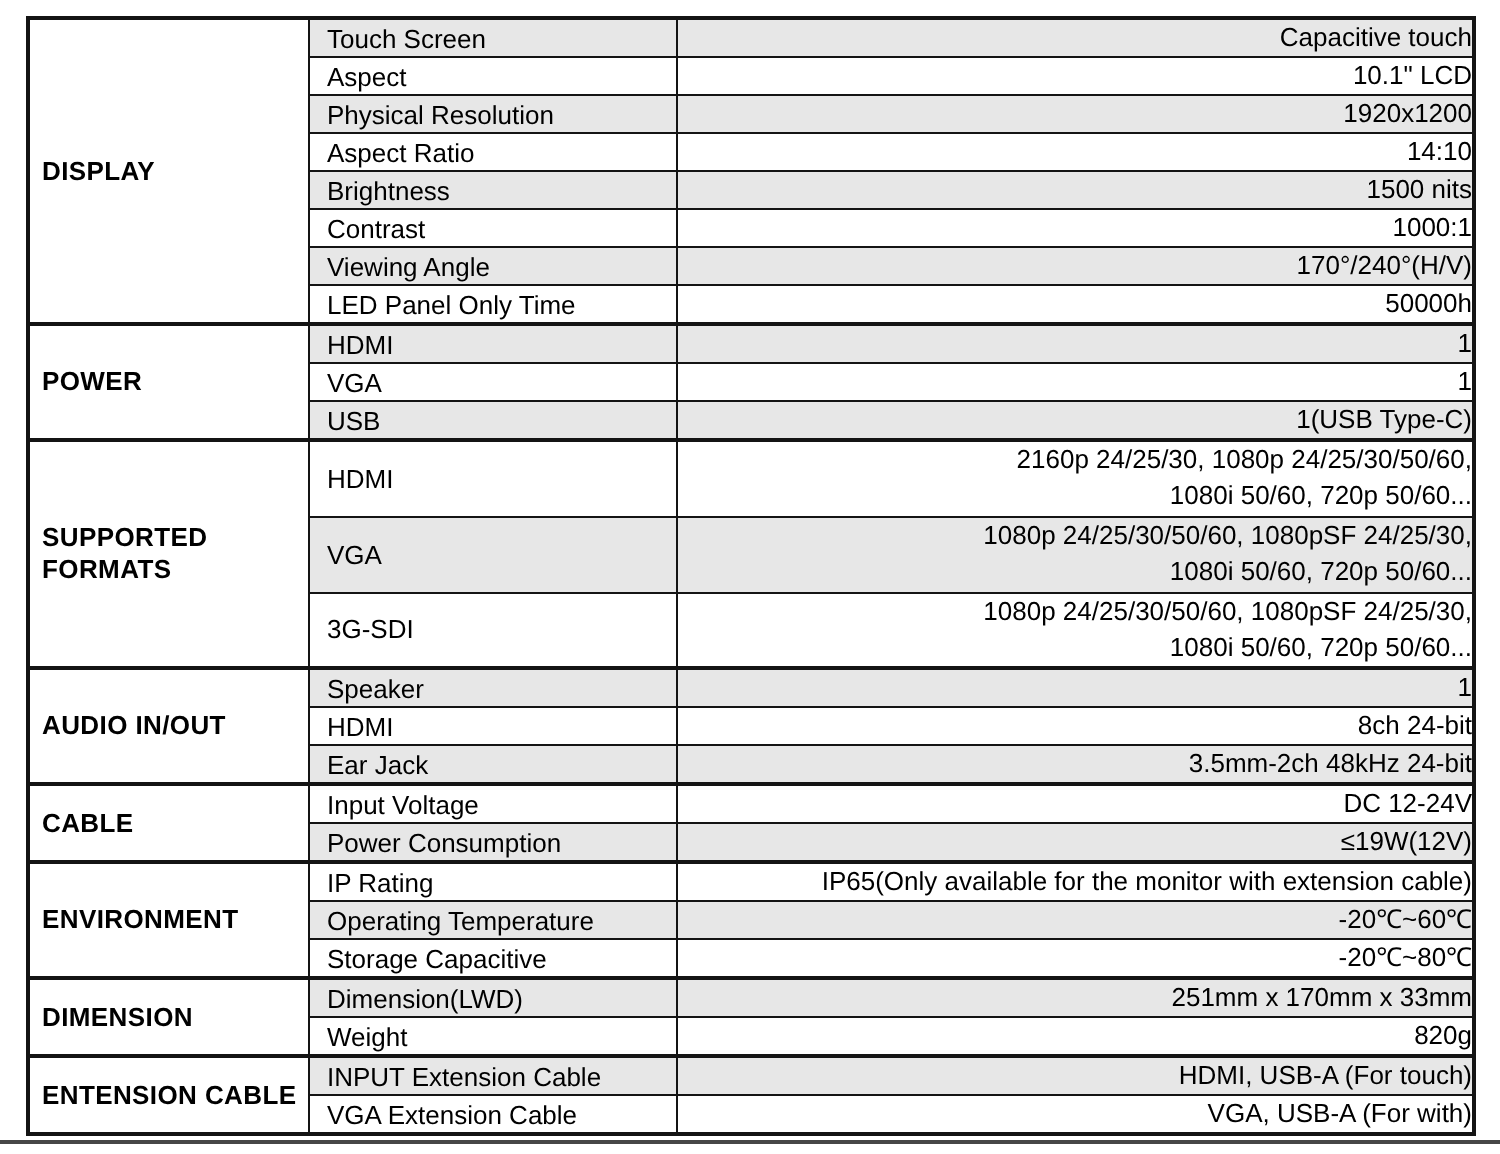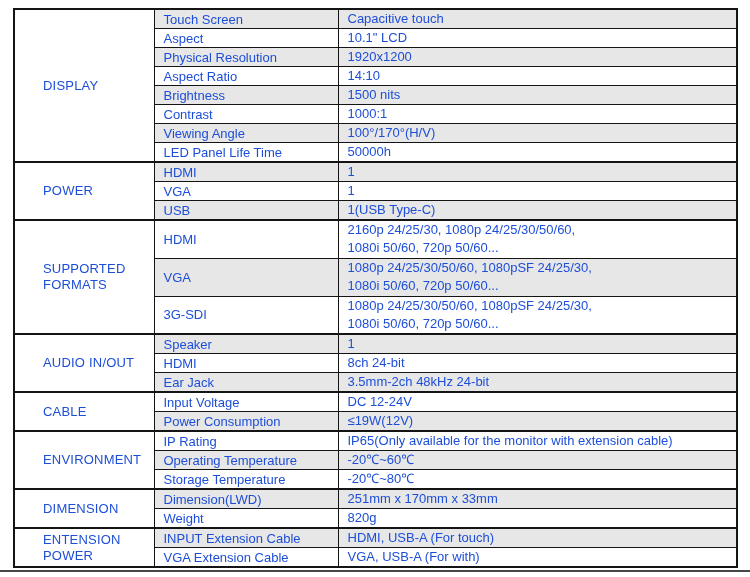--- a/index.html
+++ b/index.html
@@ -18,40 +18,40 @@
     position:absolute;
     left:13px; top:8px;
     width:723px;
     border-collapse:collapse;
     table-layout:fixed;
     border:2px solid var(--border, #141414);
   }
   td {
     border:1px solid var(--border, #141414);
     font-size:13px;
-    color:#1d4ed8;
+    color:#000000;
     vertical-align:middle;
     overflow:hidden;
     white-space:nowrap;
   }
   tr.h1 td { height:19px; }
   tr.h2 td { height:38px; }
   tr.sec-start td { border-top:2px solid var(--border, #141414); }
   td.cat {
-    font-weight:normal;
-    padding-left:28px;
+    font-weight:bold;
+    padding-left:6px;
     background:#ffffff;
     white-space:normal;
     line-height:16px;
     letter-spacing:0.2px;
   }
   td.lbl { padding-left:9px; }
   td.val { padding-left:9px; }
   td.striped { background:var(--stripe, #e7e7e7); }
-  td.val .line { line-height:18px; }
+  td.val .line { line-height:18px;text-align:right; }
   .bottom-rule {
     position:absolute;
     left:0; top:570px;
     width:750px; height:2px;
     background:var(--rule, #474747);
   }
 </style>
 </head>
 <body style="background: rgb(255, 255, 255);">
 
@@ -96,25 +96,25 @@
         </tr>
         <tr class="h1">
           <td class="lbl">Contrast</td>
           <td class="val">
             <div class="line">1000:1</div>
           </td>
         </tr>
         <tr class="h1">
           <td class="lbl striped">Viewing Angle</td>
           <td class="val striped">
-            <div class="line">100°/170°(H/V)</div>
-          </td>
-        </tr>
-        <tr class="h1">
-          <td class="lbl">LED Panel Life Time</td>
+            <div class="line">170°/240°(H/V)</div>
+          </td>
+        </tr>
+        <tr class="h1">
+          <td class="lbl">LED Panel Only Time</td>
           <td class="val">
             <div class="line">50000h</div>
           </td>
         </tr>
         <tr class="h1 sec-start">
           <td class="cat" rowspan="3">POWER</td>
           <td class="lbl striped">HDMI</td>
           <td class="val striped">
             <div class="line">1</div>
           </td>
@@ -192,40 +192,40 @@
             <div class="line">IP65(Only available for the monitor with extension cable)</div>
           </td>
         </tr>
         <tr class="h1">
           <td class="lbl striped">Operating Temperature</td>
           <td class="val striped">
             <div class="line">-20℃~60℃</div>
           </td>
         </tr>
         <tr class="h1">
-          <td class="lbl">Storage Temperature</td>
+          <td class="lbl">Storage Capacitive</td>
           <td class="val">
             <div class="line">-20℃~80℃</div>
           </td>
         </tr>
         <tr class="h1 sec-start">
           <td class="cat" rowspan="2">DIMENSION</td>
           <td class="lbl striped">Dimension(LWD)</td>
           <td class="val striped">
             <div class="line">251mm x 170mm x 33mm</div>
           </td>
         </tr>
         <tr class="h1">
           <td class="lbl">Weight</td>
           <td class="val">
             <div class="line">820g</div>
           </td>
         </tr>
         <tr class="h1 sec-start">
-          <td class="cat" rowspan="2">ENTENSION POWER</td>
+          <td class="cat" rowspan="2">ENTENSION CABLE</td>
           <td class="lbl striped">INPUT Extension Cable</td>
           <td class="val striped">
             <div class="line">HDMI, USB-A (For touch)</div>
           </td>
         </tr>
         <tr class="h1">
           <td class="lbl">VGA Extension Cable</td>
           <td class="val">
             <div class="line">VGA, USB-A (For with)</div>
           </td>

